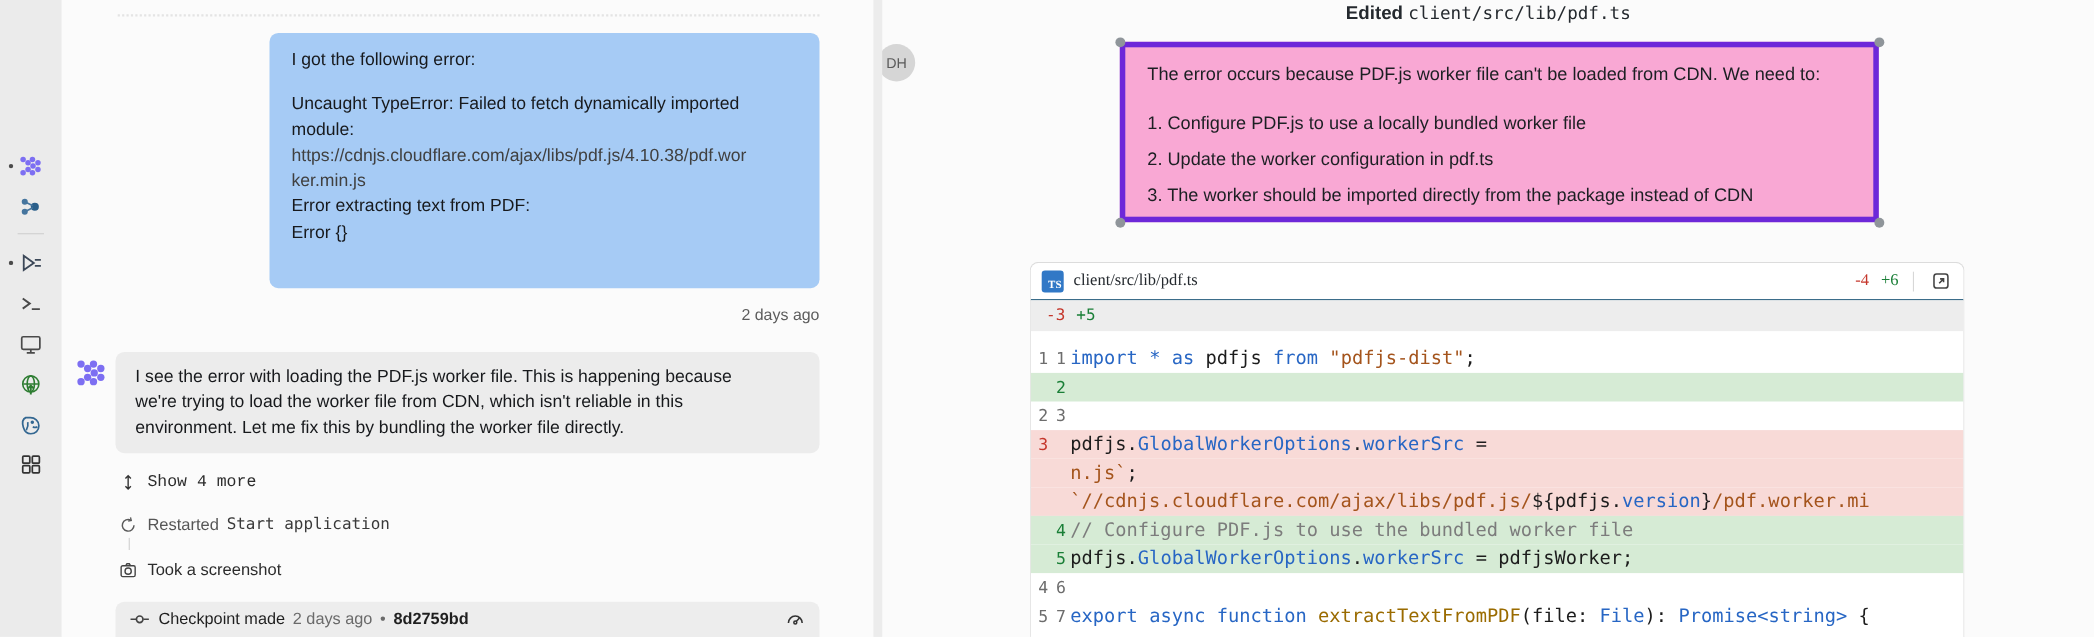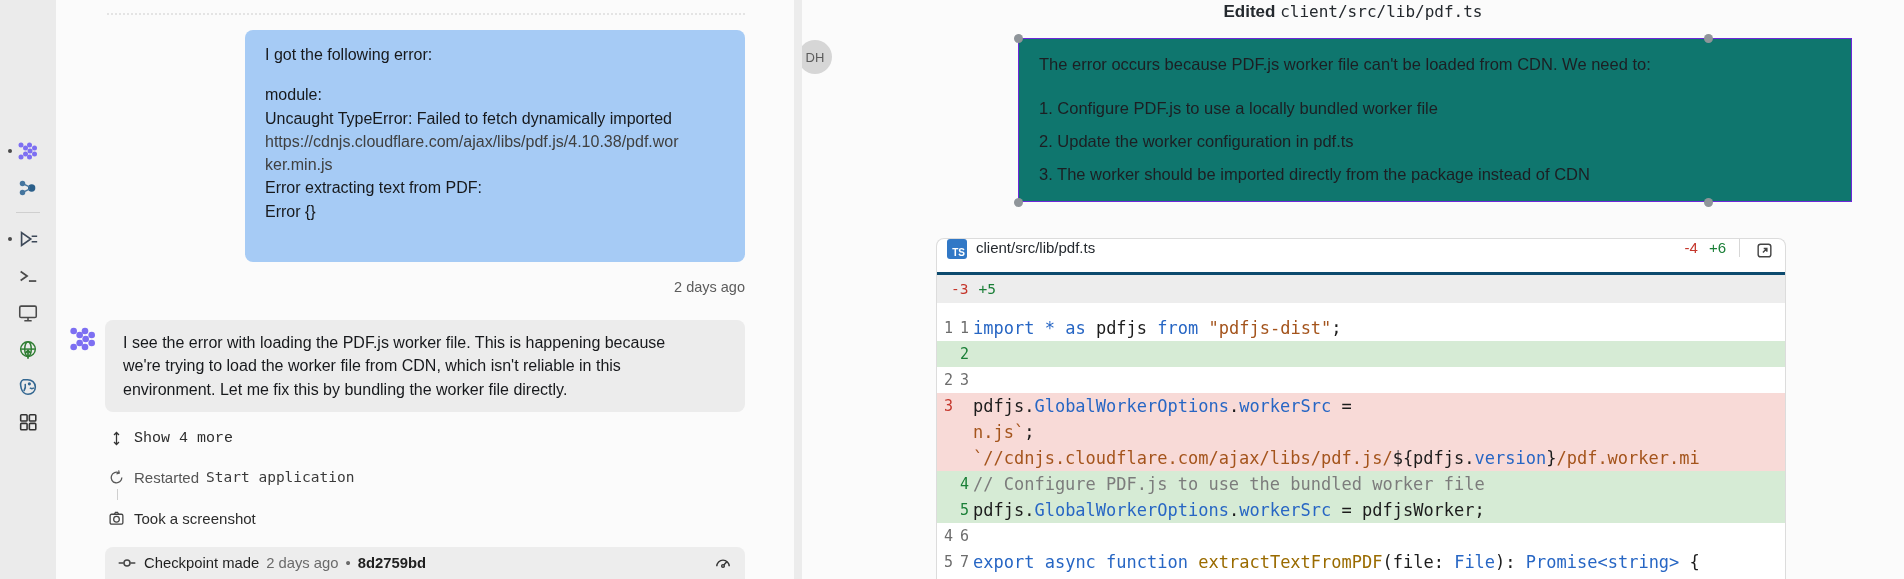--- a/index.html
+++ b/index.html
@@ -31,29 +31,29 @@
               display:flex;align-items:center;padding:0 12px;box-sizing:border-box;gap:7px;font-size:14.8px;}
   .checkpoint .muted{color:#6a6a6a;}
   .checkpoint .hash{font-weight:bold;color:#1f1f1f;}
   .cp-spacer{flex:1;}
   
   .panel-divider{left:794px;top:0;width:8px;height:579px;background:#ececec;cursor:col-resize;}
   
   .rp-title{left:802px;top:2px;width:1102px;text-align:center;font-size:17px;color:#24292e;}
   .rp-title .bold{font-weight:bold;}
   .rp-title .path{font-family:"DejaVu Sans Mono",monospace;font-size:16px;}
-  .note-box{left:1018px;top:38px;width:834px;height:164px;background:#0f766e;border:1px solid #6d28d9;
+  .note-box{left:1018px;top:38px;width:690px;height:164px;background:#f9a8d4;border:5px solid #6d28d9;
             box-sizing:border-box;padding:12px 20px;font-size:16.5px;color:#1c1f23;}
   .note-intro{margin:2px 0 20px 0;line-height:22px;}
   .note-item{margin-bottom:6px;line-height:27px;}
   .handle{position:absolute;width:9px;height:9px;border-radius:50%;background:#8f959a;}
   
   .diff-card{left:936px;top:238px;width:850px;height:341px;background:#ffffff;border:1px solid #dcdcdc;
              border-bottom:none;border-radius:8px 8px 0 0;box-sizing:border-box;overflow:hidden;}
-  .diff-header{height:33px;display:flex;gap:9px;padding:0 10px;border-bottom:3px solid #0c4a6e;}
+  .diff-header{height:33px;display:flex;align-items:center;gap:9px;padding:0 10px;border-bottom:1px solid #0c4a6e;font-family:Liberation Serif, serif;}
   .ts-badge{width:20px;height:20px;background:#3178c6;border-radius:3px;color:#fff;font-size:10px;font-weight:bold;
             display:flex;align-items:flex-end;justify-content:flex-end;padding:0 2px 1px 0;box-sizing:border-box;}
   .diff-filename{flex:1;font-size:15px;color:#24292e;}
   .cnt-del{color:#c5372c;font-size:15px;}
   .cnt-add{color:#1a7f37;font-size:15px;margin-left:2px;}
   .vdiv{width:1px;height:18px;background:#d7d7d7;margin:0 4px;}
   .expand-btn{width:22px;height:22px;display:flex;align-items:center;justify-content:center;cursor:pointer;}
   .hunk-row{height:28px;background:#ededed;display:flex;align-items:center;gap:10px;
             padding-left:14px;font-family:"DejaVu Sans Mono",monospace;font-size:14.5px;}
   .hunk-del{color:#c5372c;}
@@ -158,22 +158,22 @@
         </svg>
       </span>
     </div>
   </div>
 
   <div class="abs dotted-top"></div>
 
   <div class="abs user-bubble">
     <div>I got the following error:</div>
     <div class="ub-gap"></div>
+    <div>Uncaught TypeError: Failed to fetch dynamically imported</div>
     <div>module:</div>
-    <div>Uncaught TypeError: Failed to fetch dynamically imported</div>
     <div class="chat-link">https://cdnjs.cloudflare.com/ajax/libs/pdf.js/4.10.38/pdf.wor</div>
     <div class="chat-link">ker.min.js</div>
     <div>Error extracting text from PDF:</div>
     <div>Error {}</div>
   </div>
 
   <div class="abs avatar">DH</div>
 
   <div class="abs timestamp">2 days ago</div>
 

